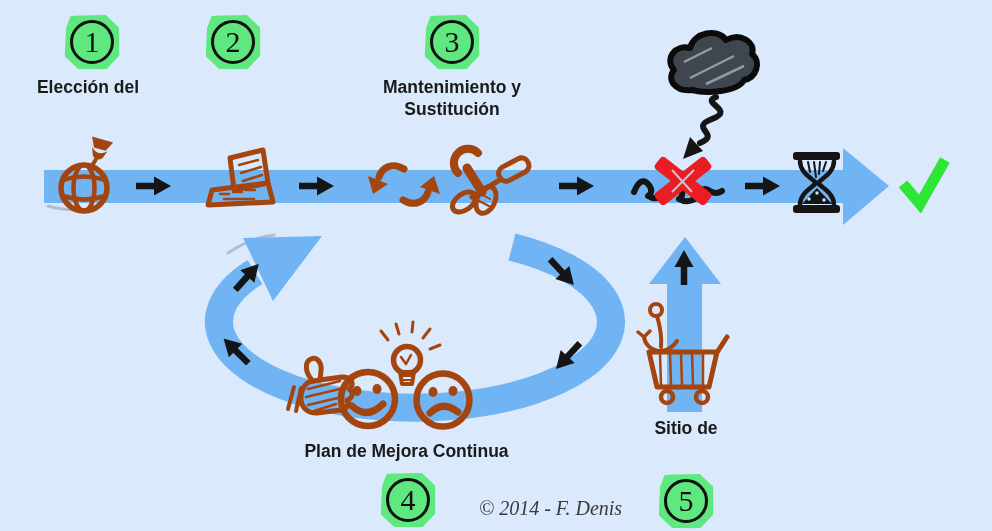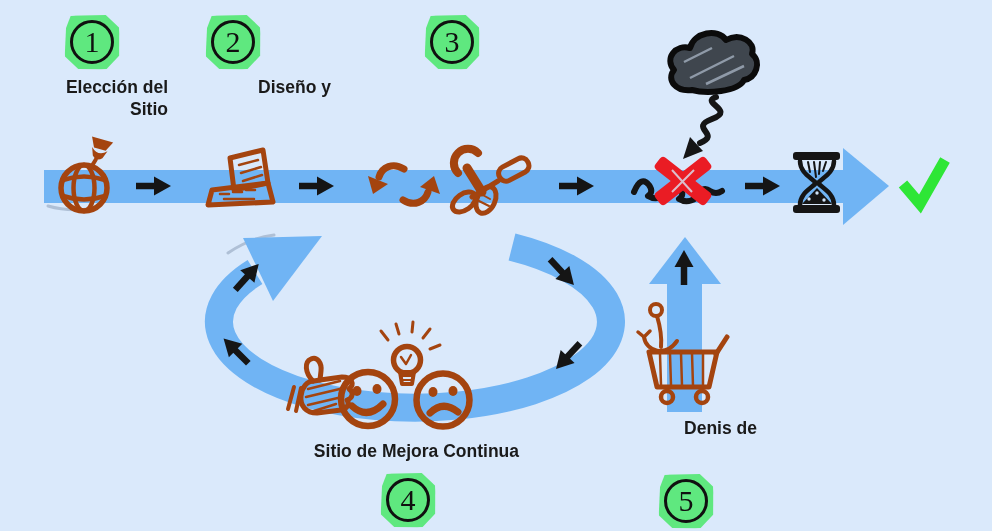--- a/index.html
+++ b/index.html
@@ -13,21 +13,21 @@
   .bandline{stroke:var(--band,#70B4F4);fill:none;}
   .ink{color:var(--ink,#151515);}
   .inkline{stroke:var(--ink,#151515);fill:none;stroke-linecap:round;stroke-linejoin:round;}
   .inkfill{fill:var(--ink,#151515);}
   .br{stroke:var(--brown,#A4440F);fill:none;stroke-linecap:round;stroke-linejoin:round;}
   .brfill{fill:var(--brown,#A4440F);}
   .redfill{fill:var(--red,#EA1C24);}
   .checkline{stroke:var(--check,#2EE636);fill:none;}
   .pencil{stroke:#AFC0D6;fill:none;stroke-linecap:round;}
 
-  .label{position:absolute;text-align:right;color:var(--text,#1A1A1A);
+  .label{position:absolute;text-align:center;color:var(--text,#1A1A1A);
          font-size:17.5px;line-height:22px;font-weight:600;}
   .ln{display:block;}
 
   .badge{position:absolute;width:60px;height:60px;}
   .blob{position:absolute;inset:1px;background:var(--green,#5FE87F);
         clip-path:polygon(20% 0,80% 7%,100% 32%,93% 80%,68% 100%,20% 93%,0 68%,9% 20%);
         transform:rotate(-8deg);}
   .ring{position:absolute;left:8px;top:8px;width:44px;height:44px;box-sizing:border-box;
         border:3.5px solid #101010;border-radius:50%;
         display:flex;align-items:center;justify-content:center;
@@ -221,26 +221,29 @@
     <span class="blob"></span>
     <span class="ring">4</span>
   </div>
   <div class="badge" style="left:656px;top:471px">
     <span class="blob"></span>
     <span class="ring">5</span>
   </div>
 
   <div class="label" style="left:8px;top:76px;width:160px">
     <span class="ln">Elección del</span>
-    <span class="ln">Sitio</span>
   </div>
   <div class="label" style="left:141px;top:76px;width:190px">
-    <span class="ln">Diseño y</span>
+  </div>
+  <div class="label" style="left:357px;top:76px;width:190px">
+    <span class="ln">Mantenimiento y</span>
+    <span class="ln">Sustitución</span>
   </div>
   <div class="label" style="left:294px;top:440px;width:225px">
-    <span class="ln">Sitio de Mejora Continua</span>
+    <span class="ln">Plan de Mejora Continua</span>
   </div>
   <div class="label" style="left:615px;top:417px;width:142px">
-    <span class="ln">Denis de</span>
-  </div>
-
+    <span class="ln">Sitio de</span>
+  </div>
+
+  <div class="copyright">© 2014 - F. Denis</div>
 
 </div>
 
 </body></html>

